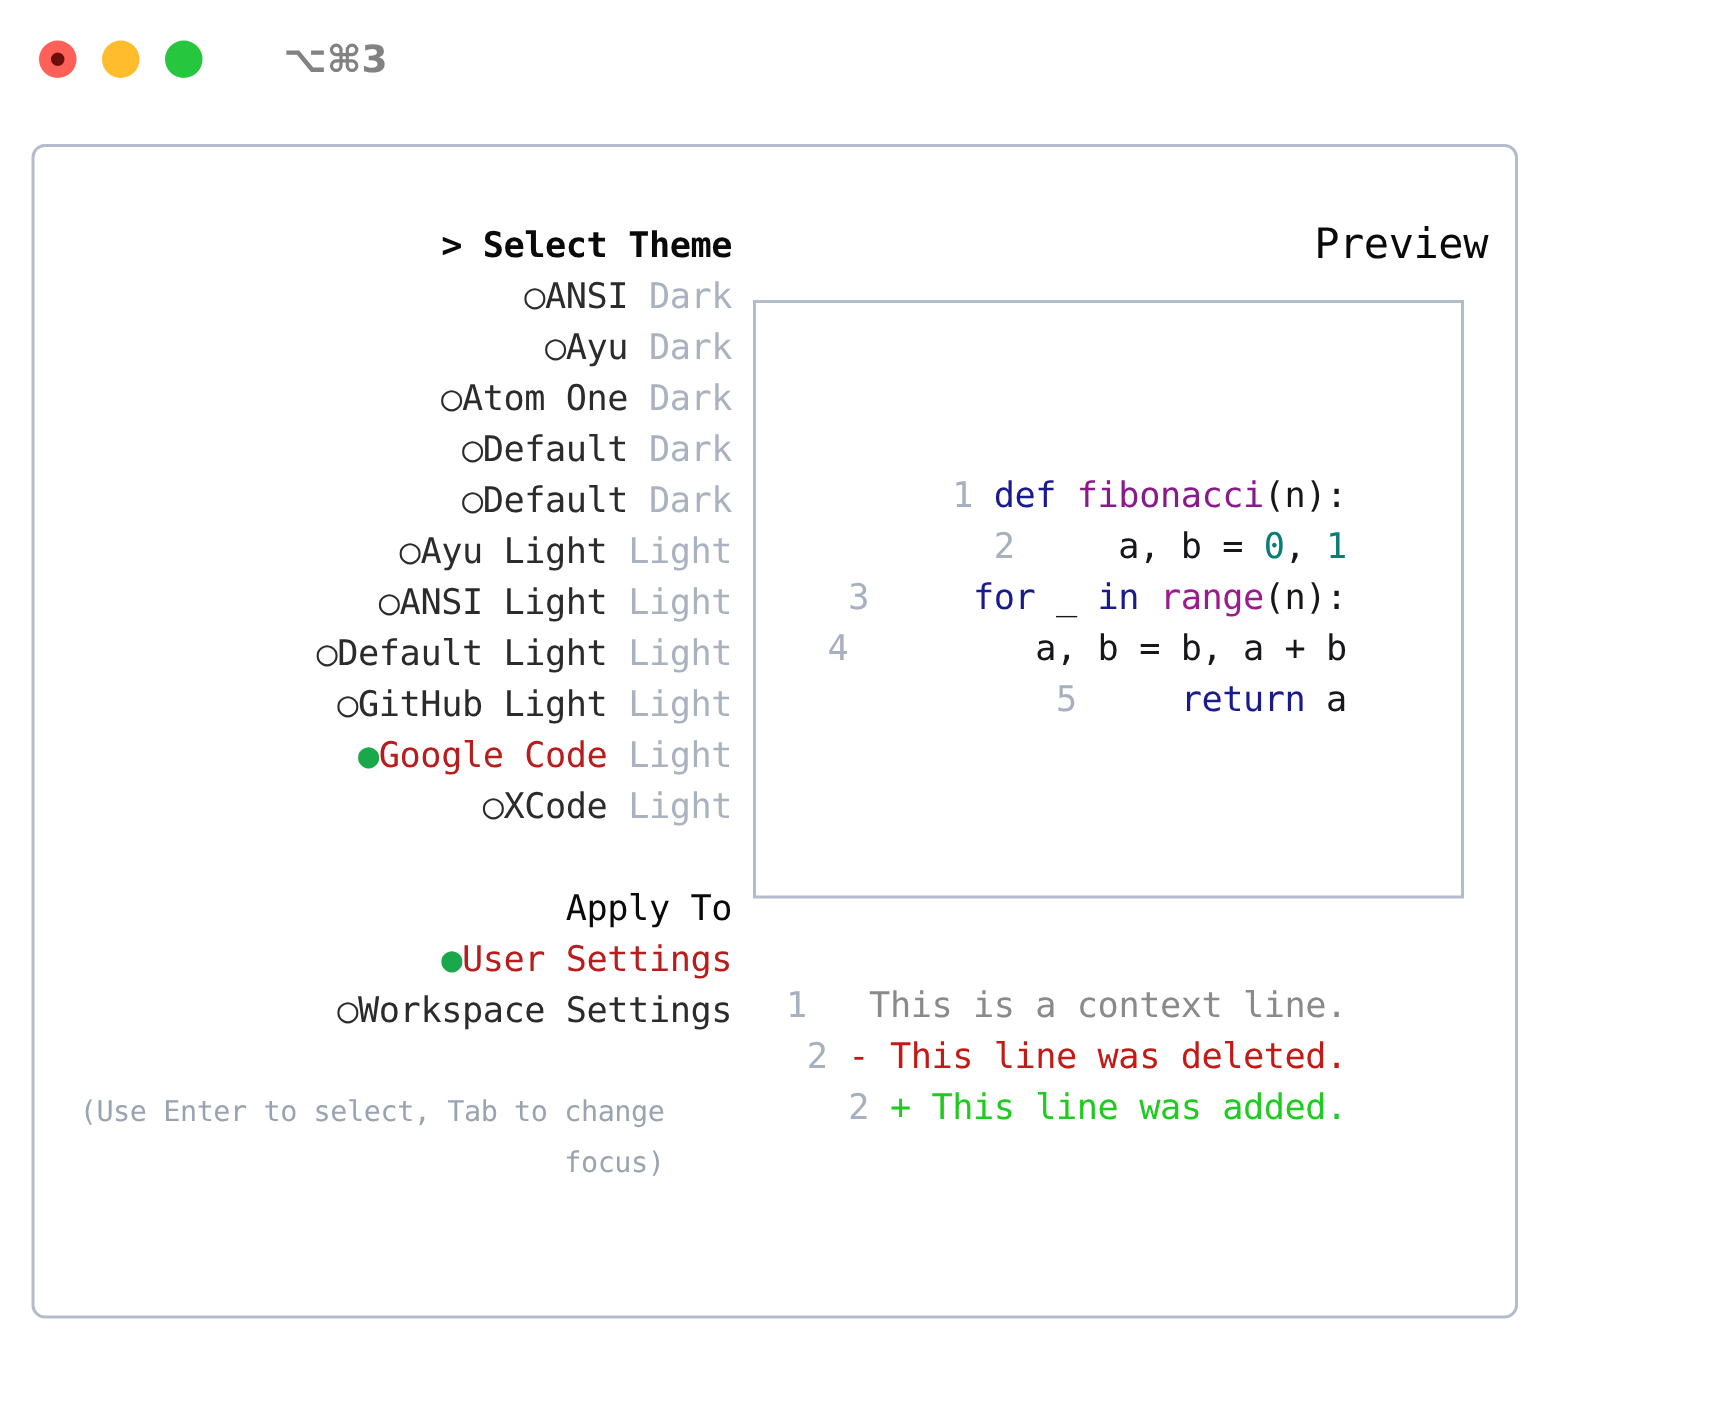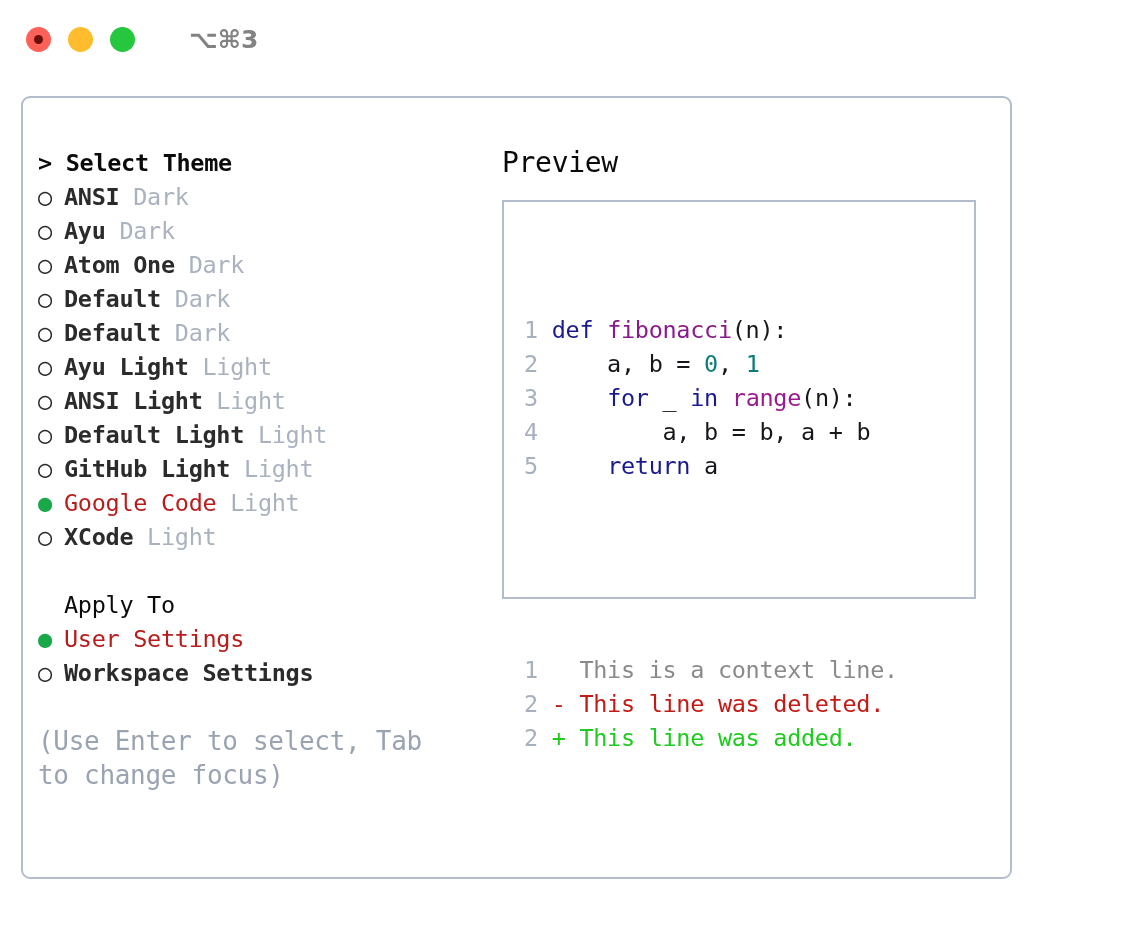--- a/index.html
+++ b/index.html
@@ -64,20 +64,21 @@
   .window {
     position: absolute;
     left: 21px;
     top: 96px;
     width: 991px;
     height: 783px;
     border: 2px solid #b3bcca;
     border-radius: 9px;
     box-sizing: border-box;
     background: #ffffff;
+    text-align: right;
   }
 
   .columns {
     position: absolute;
     left: 0; top: 0;
     width: 100%;
     height: 100%;
   }
 
   
@@ -105,38 +106,38 @@
     letter-spacing: -0.3px;
     display: block;
   }
   .marker {
     display: inline-block;
     width: 26px;
   }
   .marker-off { color: #2b2b2b; }
   .marker-on  { color: #19a84a; }
   .label-sel  { color: #b91c1c; }
-  .label-off  { color: #2b2b2b; font-weight: bold; }
+  .label-off  { color: #2b2b2b; }
   .badge {
     color: #aab2bf;
   }
 
   .group-title {
     font-size: 23.5px;
     line-height: 34px;
     white-space: pre;
     color: #0a0a0a;
     letter-spacing: -0.3px;
   }
 
   .spacer-row { height: 34px; }
 
   .hint {
     margin-top: 34px;
-    font-size: 26px;
+    font-size: 19px;
     line-height: 34px;
     color: #9aa3b2;
     letter-spacing: -0.3px;
     width: 405px;
   }
 
   
   .right-col {
     position: absolute;
     left: 479px;

